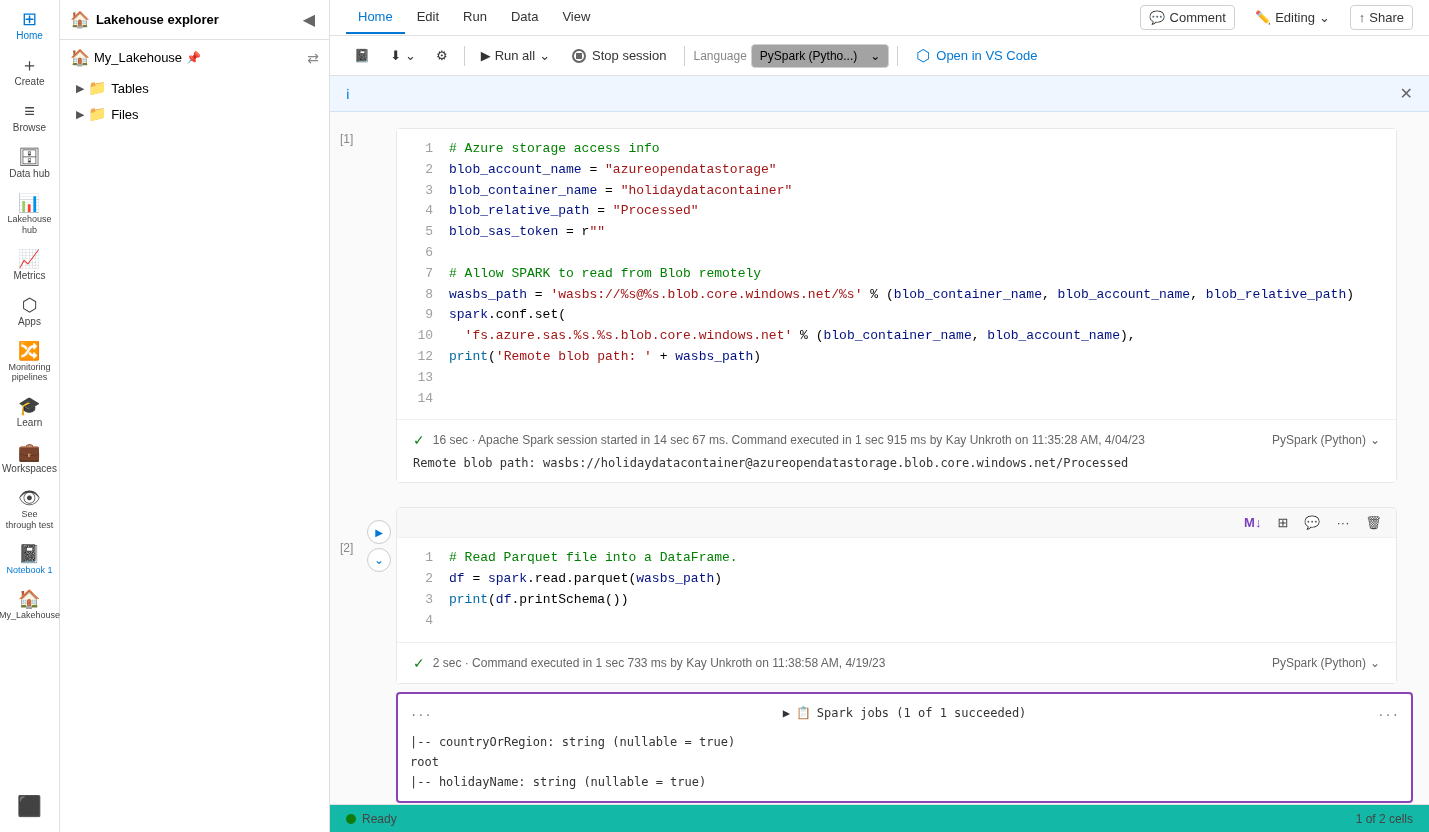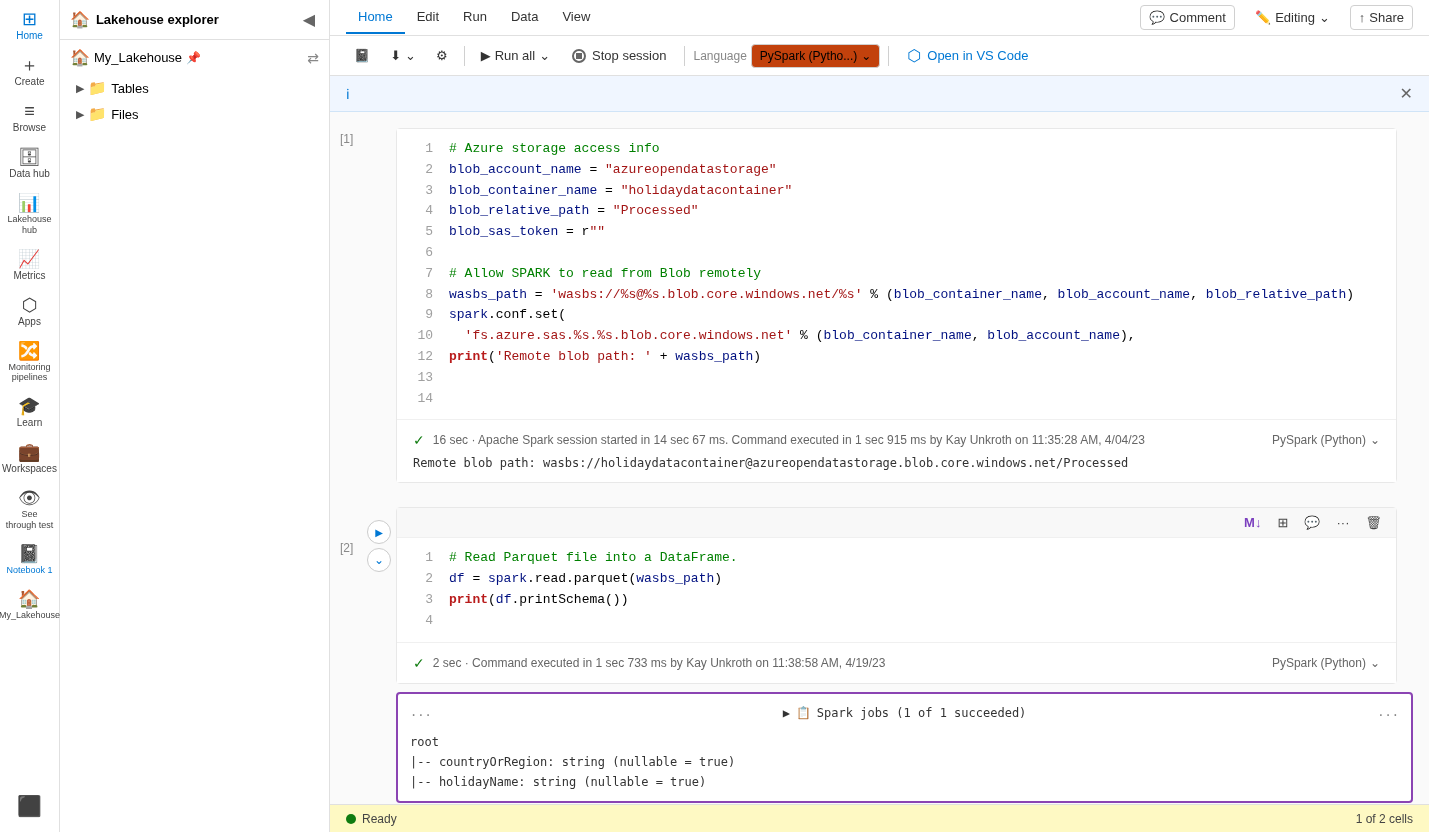--- a/index.html
+++ b/index.html
@@ -185,27 +185,27 @@
       font-size: 13px;
       color: #333;
       background: #fff;
       border: none;
     }
     .stop-circle { width: 14px; height: 14px; border-radius: 50%; border: 2px solid #666; display: inline-flex; align-items: center; justify-content: center; }
     .stop-square { width: 6px; height: 6px; background: #666; }
     .lang-select {
       display: flex;
       align-items: center;
-      gap: 4px;
+      gap: 13px;
       padding: 4px 8px;
       border: 1px solid #d0d0d0;
       border-radius: 4px;
       cursor: pointer;
       font-size: 12px;
-      background: #c2410c;
+      background: #a3a3a3;
     }
     .vs-code-btn {
       display: flex;
       align-items: center;
       gap: 6px;
       padding: 4px 10px;
       border-radius: 4px;
       cursor: pointer;
       font-size: 13px;
       color: #0078d4;
@@ -271,21 +271,21 @@
     }
     .line-num {
       color: #a0a0a0;
       min-width: 20px;
       text-align: right;
       user-select: none;
     }
     .line-code { flex: 1; white-space: pre; }
     .str { color: #a31515; }
     .comment { color: #008000; }
-    .func { color: #b91c1c; font-weight: bold; }
+    .func { color: #0369a1; }
     .var { color: #001080; }
 
     
     .cell-output {
       border-top: 1px solid #f0f0f0;
       padding: 8px 16px;
       background: #fff;
     }
     .output-status {
       display: flex;
@@ -358,21 +358,21 @@
       border-radius: 3px;
       font-size: 13px;
       color: #444;
       background: transparent;
       border: none;
     }
 
     
     .status-bar {
       height: 28px;
-      background: #fef9c3;
+      background: #14b8a6;
       border-top: 1px solid #e0e0e0;
       display: flex;
       align-items: center;
       padding: 0 16px;
       font-size: 12px;
       color: #444;
       gap: 8px;
       flex-shrink: 0;
       justify-content: space-between;
     }
@@ -676,22 +676,22 @@
       <div style="display:flex; align-items:center; justify-content:space-between; margin-bottom:4px;">
         <div style="display:flex; align-items:center; gap:4px; font-size:12px; color:#888;">···</div>
         <div class="spark-jobs-header">
           <span>▶</span>
           <span>📋</span>
           <span>Spark jobs (1 of 1 succeeded)</span>
         </div>
         <div style="font-size:12px; color:#888;">···</div>
       </div>
       <div class="spark-schema">
+        <div> |-- countryOrRegion: string (nullable = true)</div>
         <div>root</div>
-        <div> |-- countryOrRegion: string (nullable = true)</div>
         <div> |-- holidayName: string (nullable = true)</div>
 
       </div>
     </div>
 
   </div>
 
   <div class="status-bar">
     <div class="status-left">
       <span class="ready-dot"></span>

